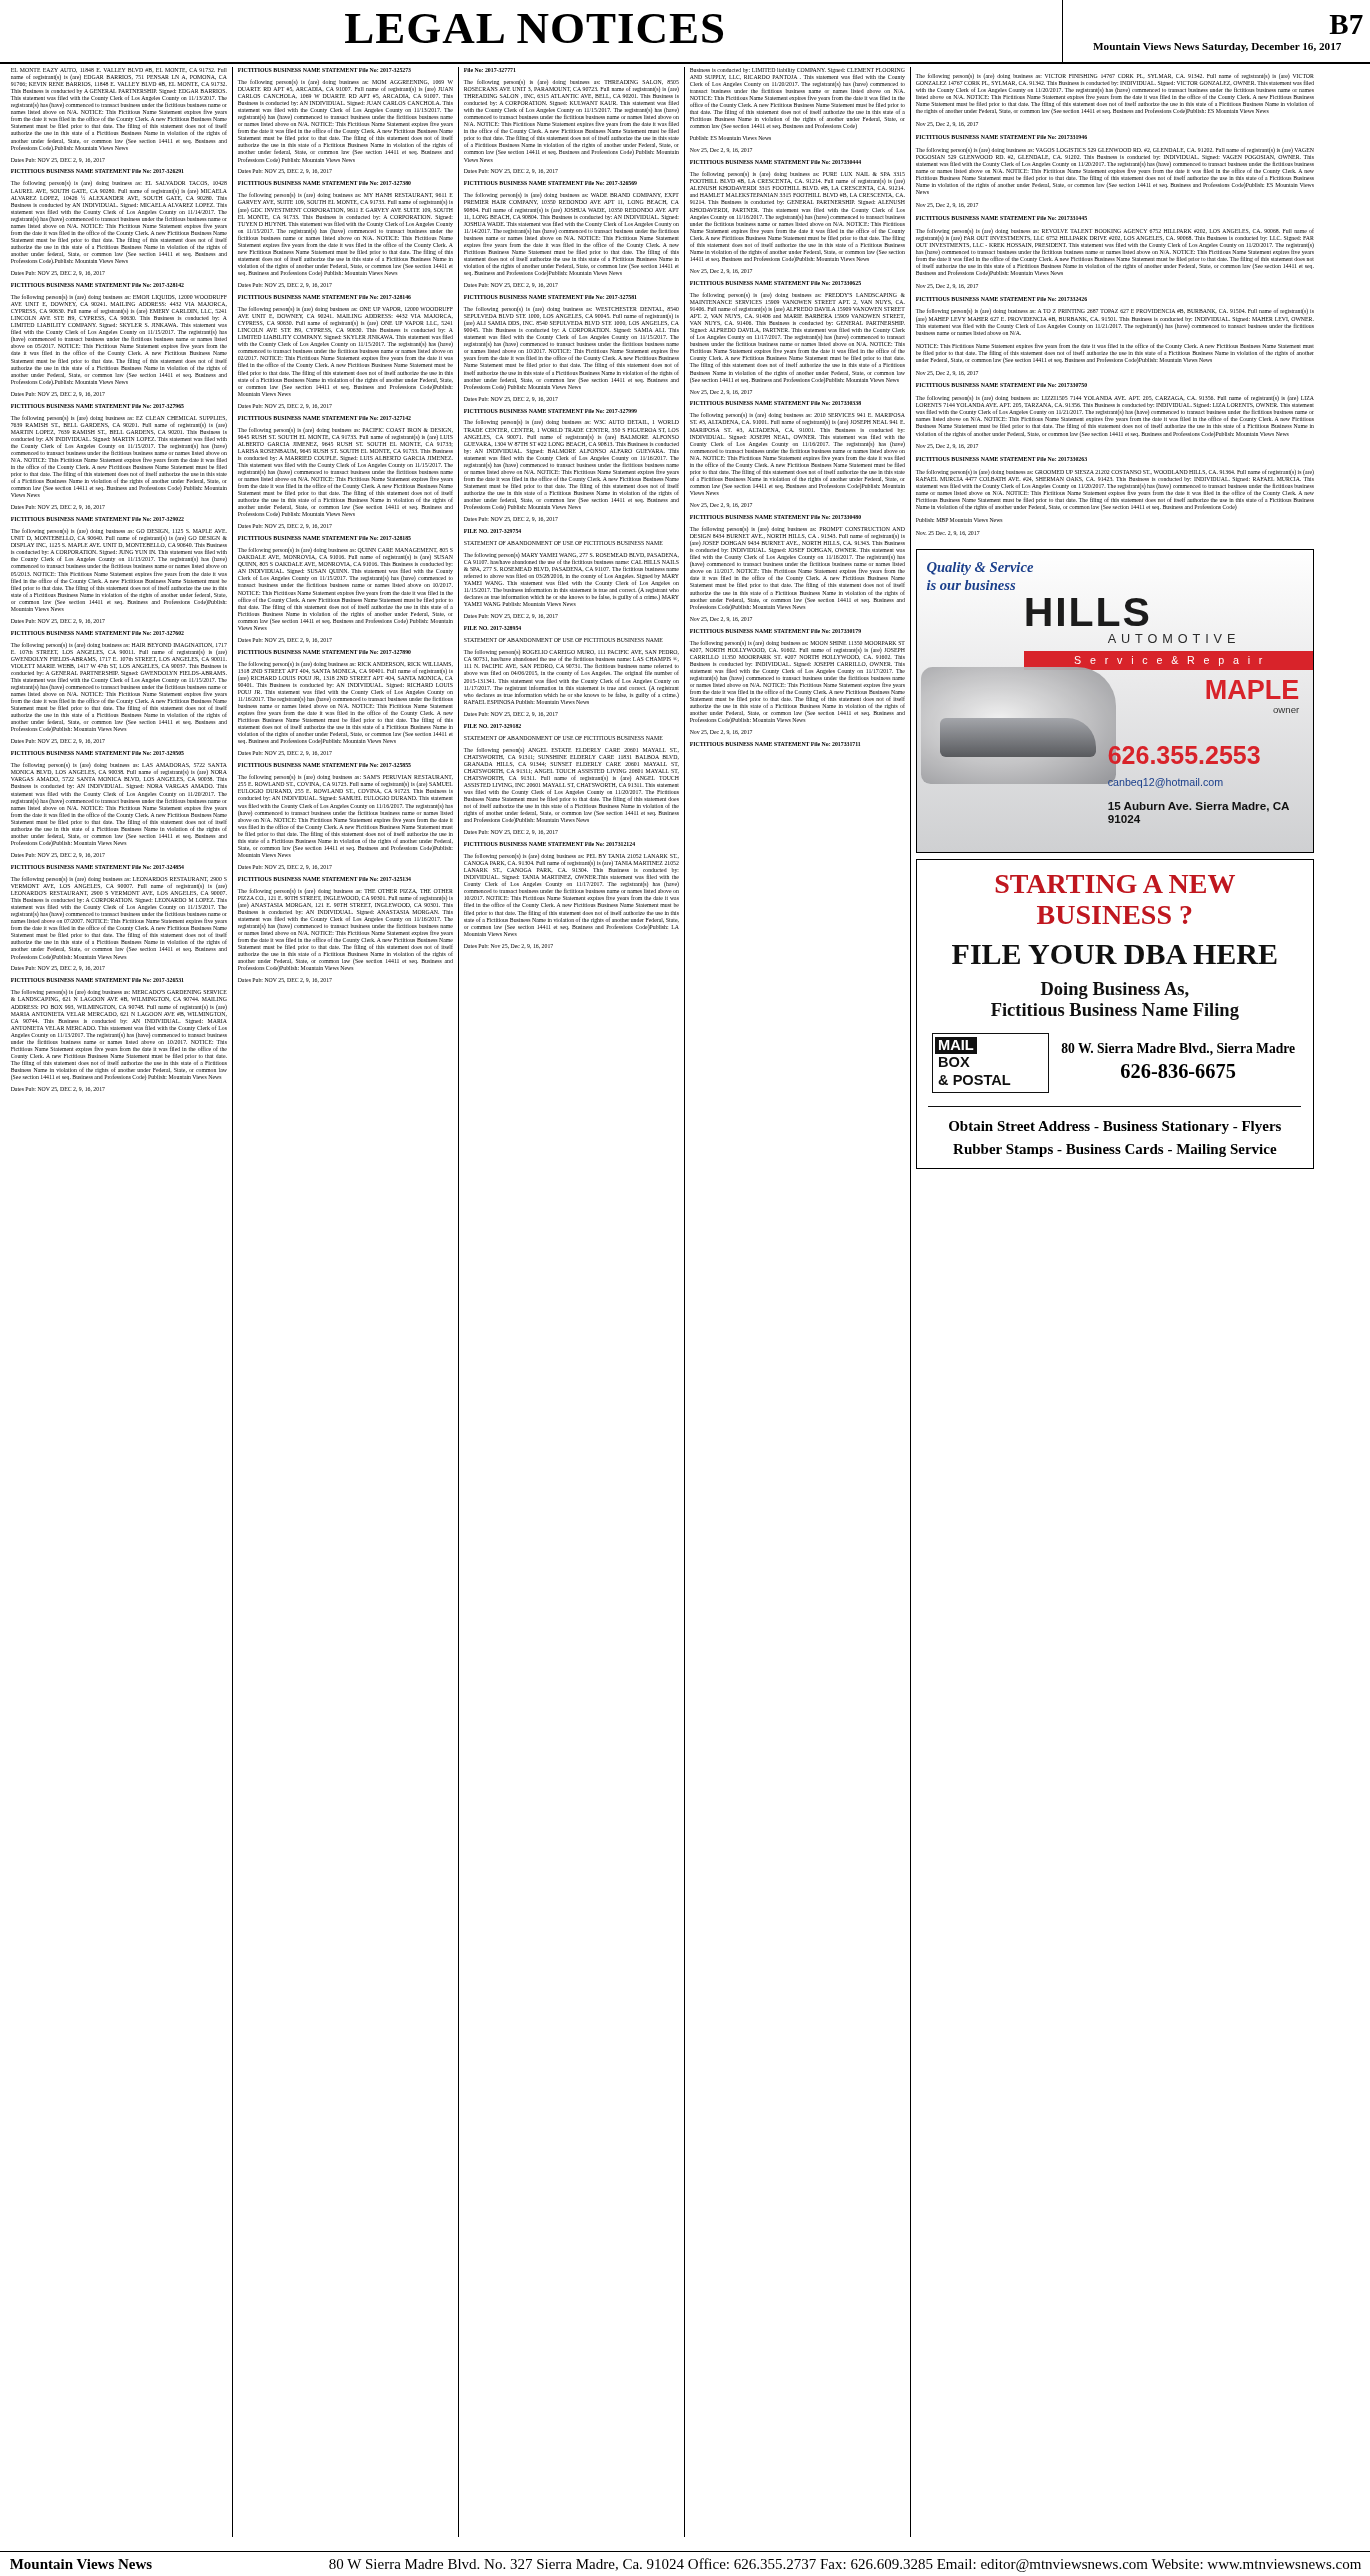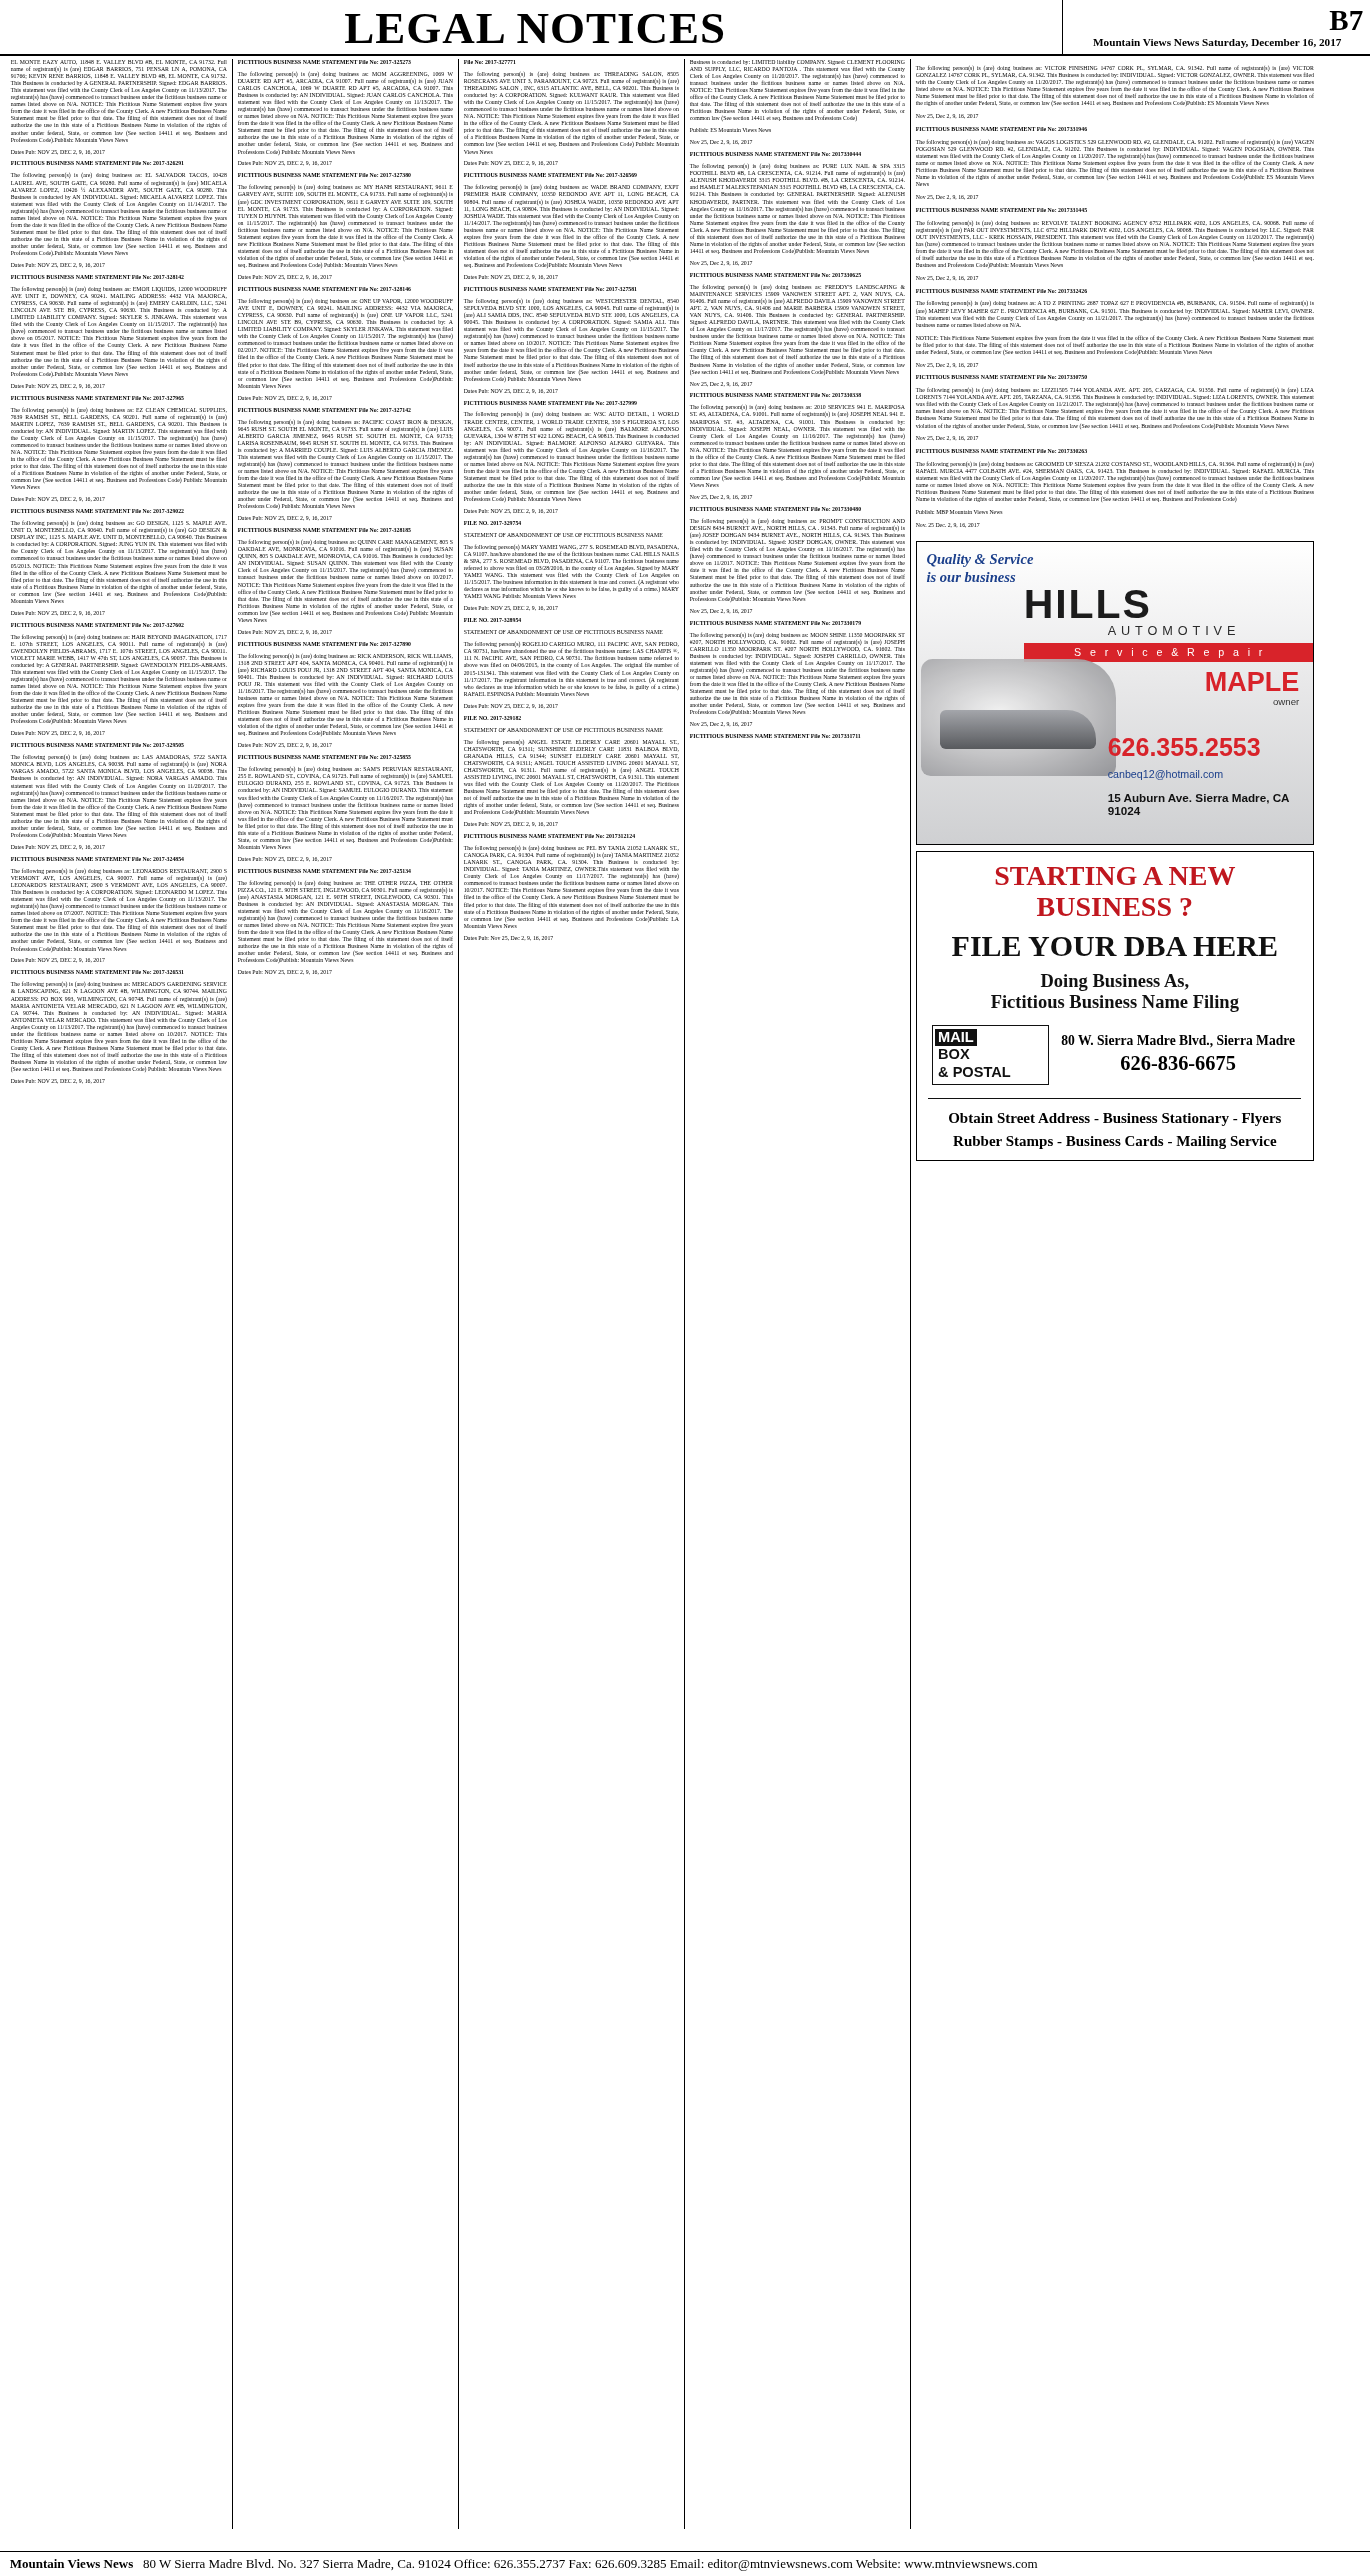--- a/index.html
+++ b/index.html
@@ -11,21 +11,21 @@
     font-family: "Liberation Serif", serif;
     color: #000;
     position: relative;
   }
 
   
   .masthead {
     display: flex;
     align-items: stretch;
     border-bottom: 2.9px solid #000;
-    height: 56px;
+    height: 64px;
     padding: 0 7.8px;
   }
   .masthead-title {
     flex: 1 1 auto;
     text-align: center;
     font-family: "Liberation Serif", serif;
     font-weight: bold;
     font-size: 45px;
     letter-spacing: 1px;
     line-height: 56px;
@@ -264,21 +264,22 @@
 
   
   .footer {
     position: absolute;
     left: 0; right: 0; bottom: 0;
     border-top: 1.9px solid #000;
     height: 25px;
     display: flex;
     align-items: center;
     padding: 0 9.7px;
-    font-size: 13px;
+    font-size: 15px;
+    text-align: right;
   }
   .footer-brand { font-weight: bold; margin-right: 9.7px; }
   .footer-rest { flex: 1; }
 </style>
 </head>
 <body>
 
 <div class="masthead">
   <div class="masthead-title">LEGAL NOTICES</div>
   <div class="masthead-right">

